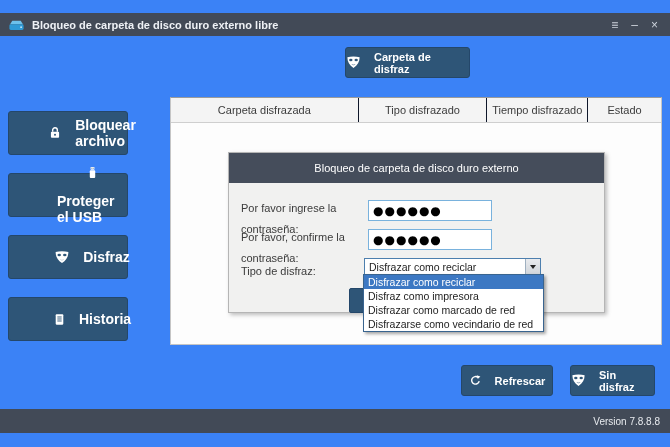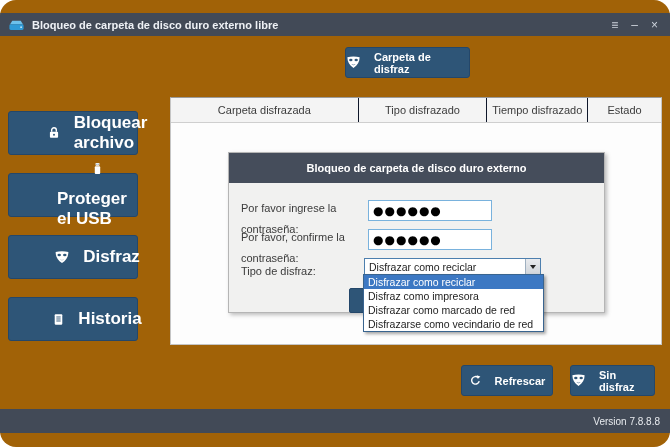--- a/index.html
+++ b/index.html
@@ -1,50 +1,50 @@
 <!DOCTYPE html>
 <html><head>
 <meta charset="utf-8">
 <style>
   * { margin:0; padding:0; box-sizing:border-box; }
   body { background:#fff; font-family:"Liberation Sans", sans-serif; }
-  .app { position:relative; width:670px; height:447px; background:#a16207; overflow:hidden;border-radius:16px; }
+  .app { position:relative; width:670px; height:447px; background:#3b82f6; overflow:hidden; }
 
   
   .titlebar { position:absolute; left:0; top:13px; width:670px; height:23px;
     background:#424a57; display:flex; align-items:center; padding:0 8px; gap:7px; }
   .titlebar .title { font-size:11px; font-weight:600; color:#eef1f5; }
   .win-controls { margin-left:auto; display:flex; align-items:center; gap:13px; padding-right:4px; }
   .win-controls span { color:#cdd3dc; font-size:12px; line-height:12px; cursor:default; }
 
   
   .btn { position:absolute; background:#2e5577; border:1px solid #24476a; border-radius:3px;
     color:#fff; font-weight:bold; font-size:11px; display:flex; align-items:center;
     justify-content:center; gap:13px; cursor:default; }
   .btn svg { flex:0 0 auto; }
 
   .top-btn { left:345px; top:47px; width:125px; height:31px; }
 
-  .side-btn { left:8px; width:130px; height:44px; font-size:17px;padding-left:48px; }
+  .side-btn { left:8px; width:120px; height:44px; font-size:14px;padding-left:48px; }
   .side-btn.s0 { top:111px; } .side-btn.s1 { top:173px;flex-direction:column; }
   .side-btn.s2 { top:235px; } .side-btn.s3 { top:297px; }
 
   
   .content { position:absolute; left:170px; top:97px; width:492px; height:248px;
     background:#fdfdfd; border:1px solid #c5c5c5; border-top:1px solid #9b9b9b; }
   .thead { display:flex; height:25px; background:#f4f4f4; border-bottom:1px solid #cfcfcf; }
   .th { font-size:11px; color:#3c3c3c; display:flex; align-items:center; justify-content:center;
     border-right:1px solid #0f172a; height:100%; }
   .th:last-child { border-right:none; }
   .th.c0 { width:188px; } .th.c1 { width:129px; } .th.c2 { width:101px; } .th.c3 { width:73px; }
 
   
   .dialog { position:absolute; left:228px; top:152px; width:377px; height:161px;
     background:#f1f1f0; border:1px solid #b5b5b5; box-shadow:2px 2px 4px rgba(0,0,0,0.25); z-index:2; }
-  .dialog-header { height:30px; background:#454d5b; color:#fff; font-weight:bold; font-size:11px;
+  .dialog-header { height:30px; background:#454d5b; color:#fff; font-weight:normal; font-size:11px;
     display:flex; align-items:center; justify-content:center; }
   .dlg-label { position:absolute; left:12px; width:128px; font-size:11px; line-height:21px; color:#3b3b3b; }
   .dlg-label.l0 { top:45px; } .dlg-label.l1 { top:74px; } .dlg-label.l2 { top:108px; }
   .pwd-input { position:absolute; left:139px; width:124px; height:21px; background:#fff;
     border:1px solid #79b2dd; font-family:"DejaVu Sans", sans-serif; font-size:12px; font-weight:bold;
     letter-spacing:1px; color:#000; padding:0 4px; }
   .pwd-input.p0 { top:47px; } .pwd-input.p1 { top:76px; }
   .combo { position:absolute; left:135px; top:105px; width:177px; height:18px; background:#fff;
     border:1px solid #4d7fae; display:flex; align-items:center; cursor:default; }
   .combo-text { flex:1; font-size:10.5px; color:#1d1d1d; padding-left:4px; white-space:nowrap; overflow:hidden; }

